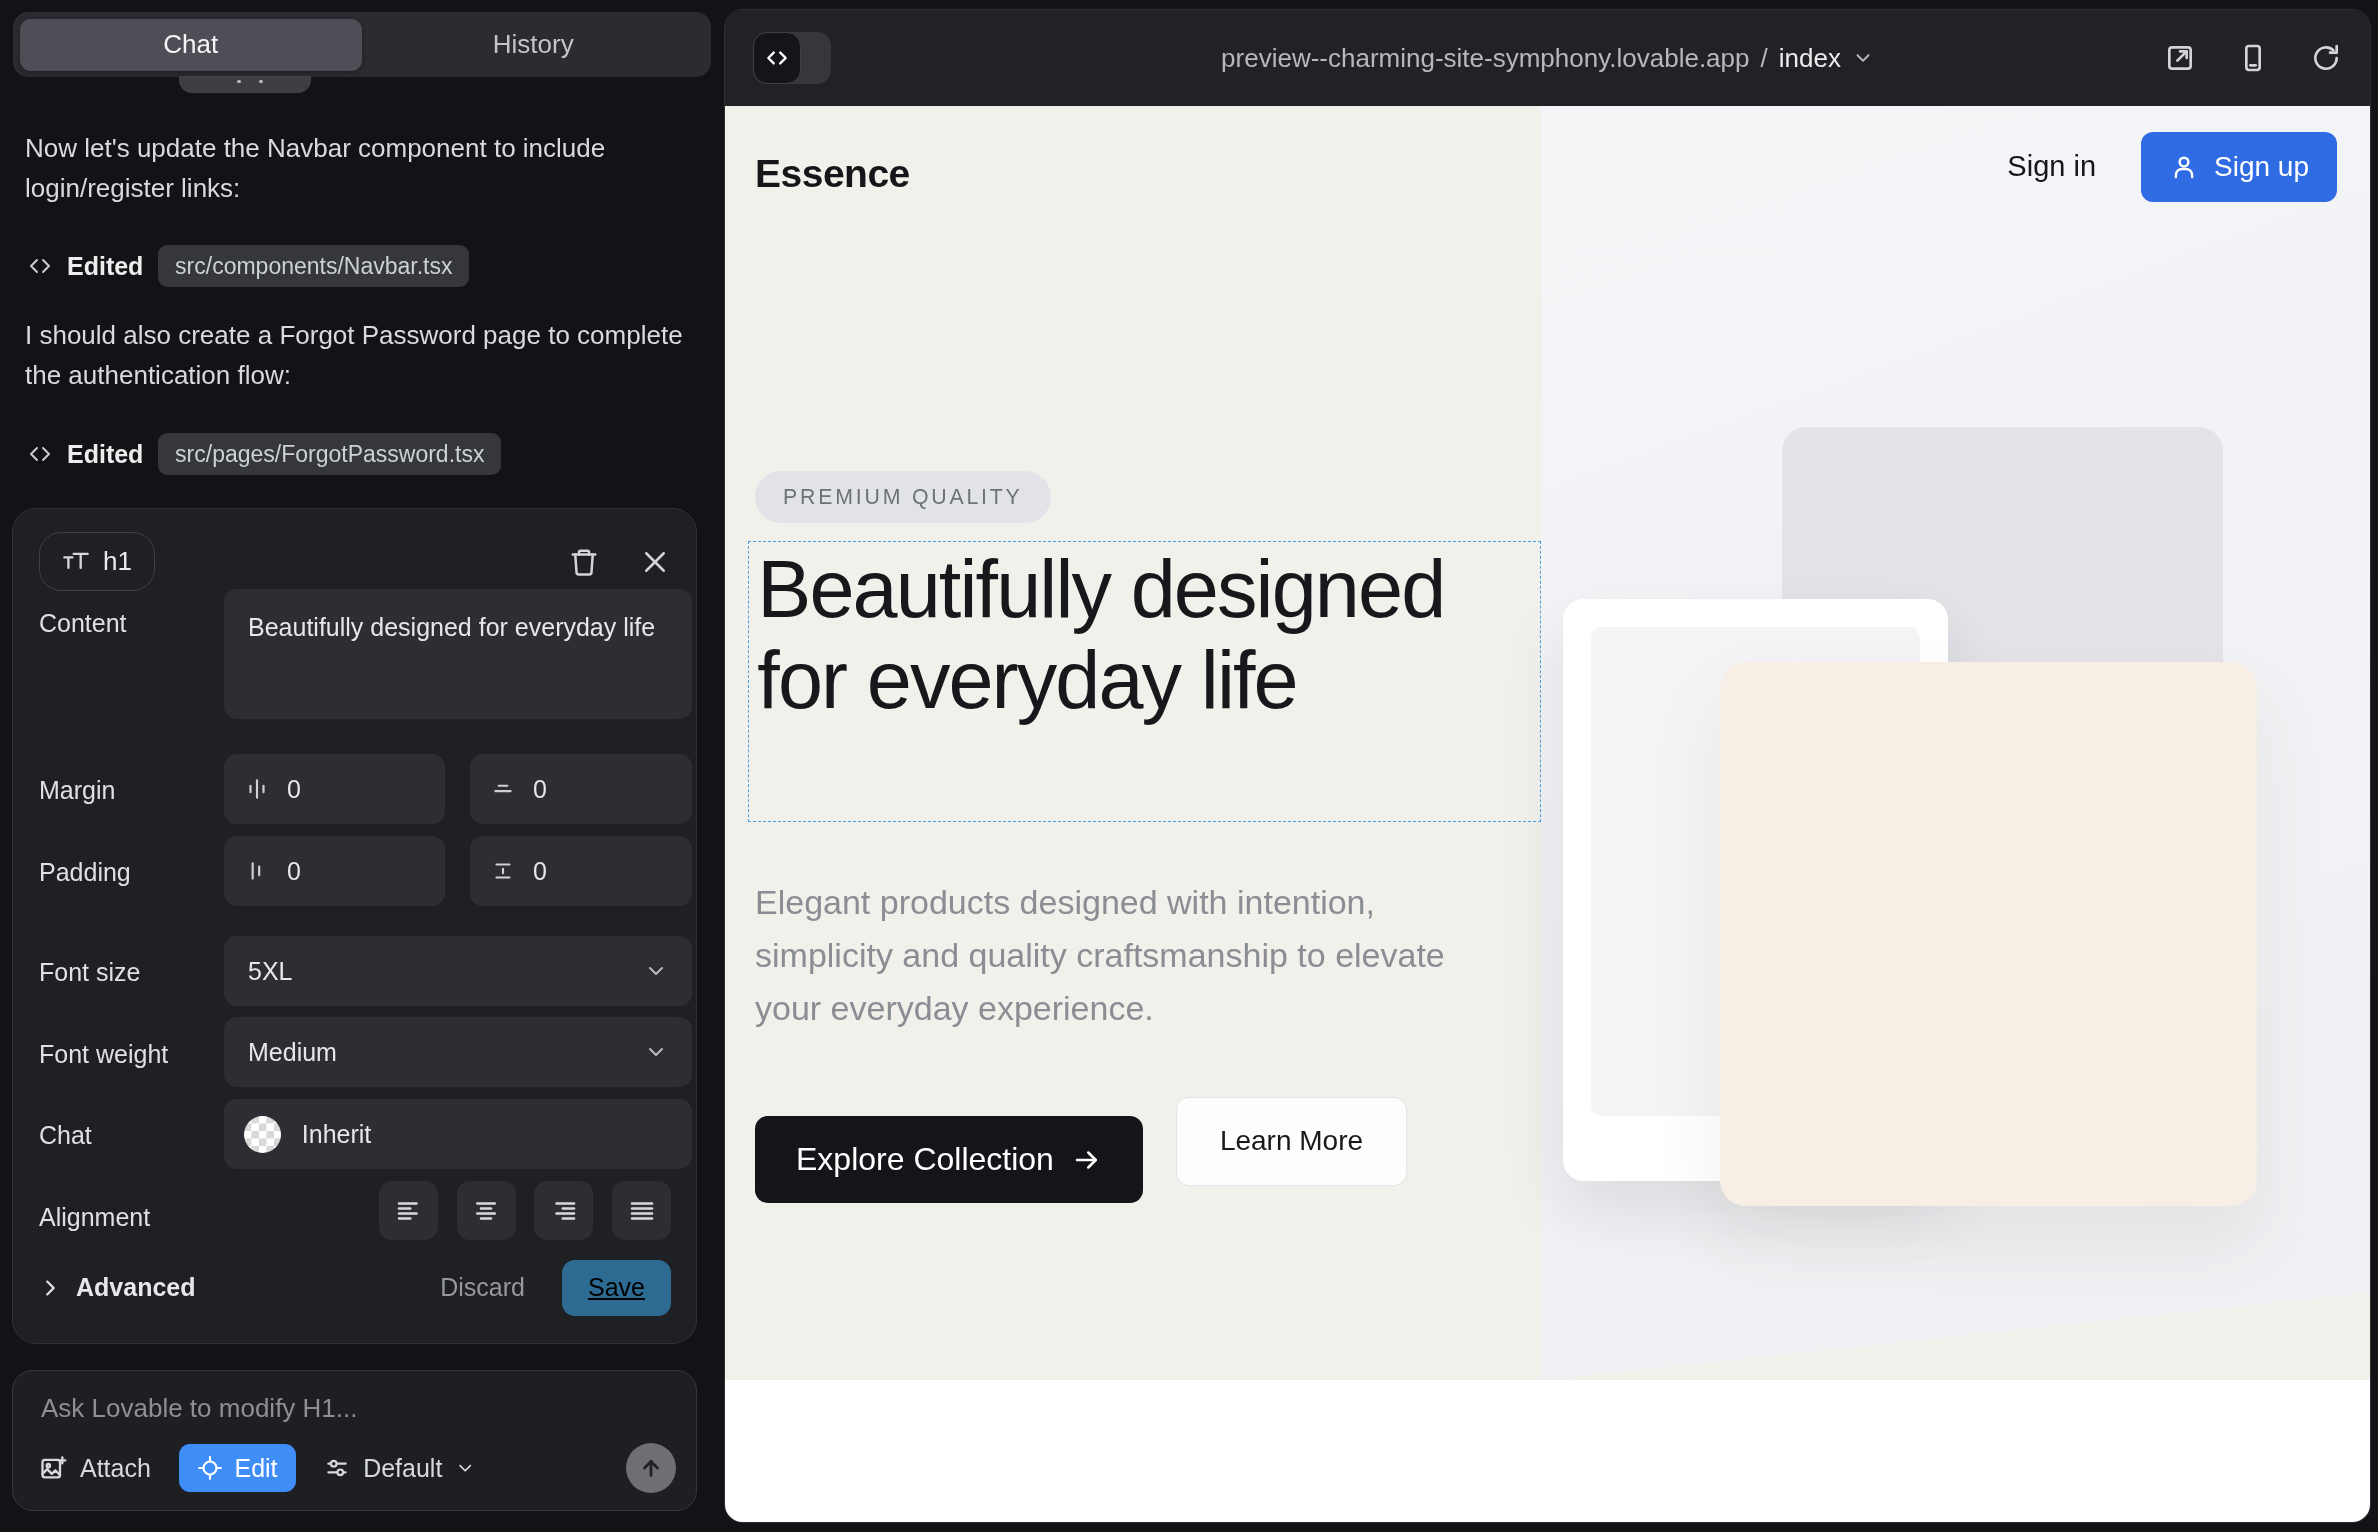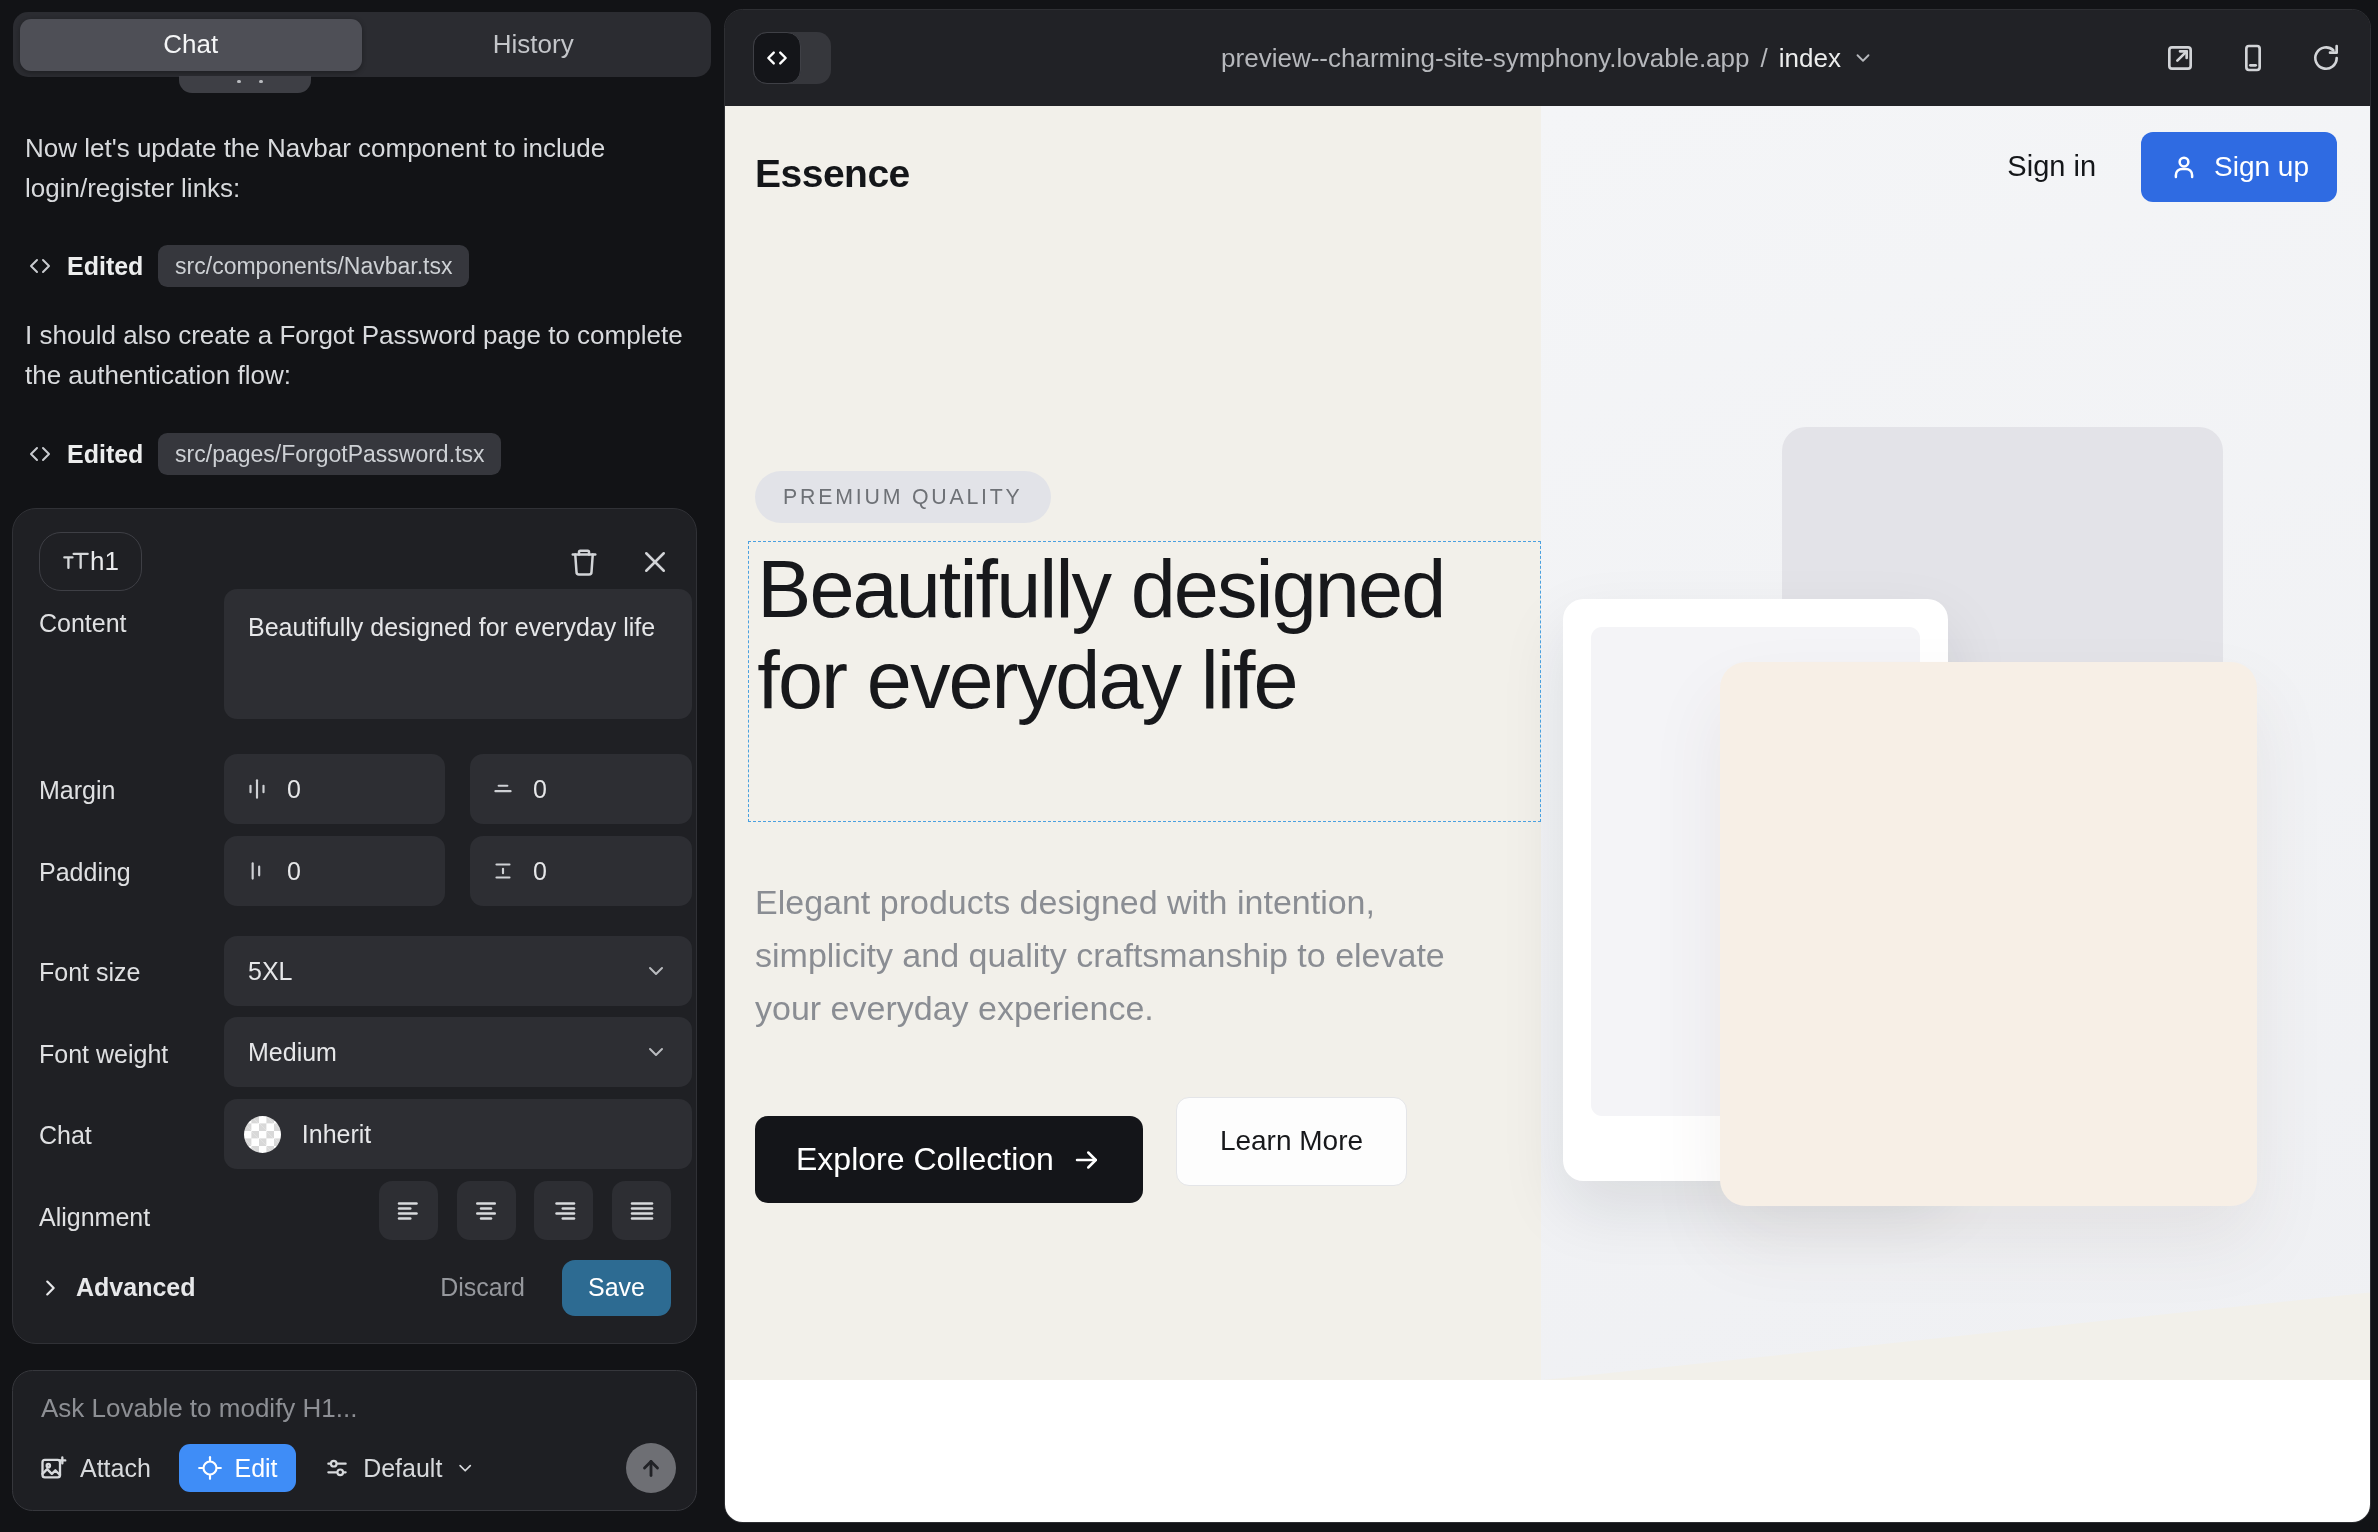--- a/index.html
+++ b/index.html
@@ -40,21 +40,21 @@
   .file-pill { background:#36373d; border-radius:9.3px; padding:7.4px 16.7px;
     font-size:23px; color:#cdd0d4; white-space:nowrap; }
 
   
   .panel {
     position:absolute; left:12px; top:508px; width:685px; height:836px;
     background:#1f2024; border:0.9px solid #303136; border-radius:24px;
   }
   .panel-header { position:absolute; left:26px; right:26px; top:22px; height:61px;
     display:flex; align-items:center; }
-  .tag-badge { display:flex; align-items:center; border:0.9px solid #3e3f45;
+  .tag-badge { display:flex; align-items:center; gap:13px; border:0.9px solid #3e3f45;
     border-radius:22px; padding:0 22px; height:59px; color:#e9eaec; font-size:26px; }
   .tag-badge .type-ic { color:#d6d8da; }
   .panel-header .spacer { flex:1; }
   .icon-btn { background:none; border:none; color:#d2d4d7; cursor:pointer; padding:0; }
   .panel-header .icon-btn + .icon-btn { margin-left:41px; }
 
   .row-label { position:absolute; left:26px; font-size:25px; font-weight:500; color:#dfe0e2; }
   .ctrl { position:absolute; background:#2d2e33; border-radius:13px; color:#e6e7e9;
     font-size:25px; display:flex; align-items:center; }
   .content-box { left:211px; top:80px; width:468px; height:130px; padding:20.4px 24px;
@@ -73,21 +73,21 @@
   .align-btn { width:59px; height:59px; background:#2d2e33; border:none; border-radius:13px;
     display:flex; align-items:center; justify-content:center; color:#d8dadd; cursor:pointer; }
 
   .panel-footer { position:absolute; left:26px; right:25px; top:749px; height:59px;
     display:flex; align-items:center; }
   .advanced { display:flex; align-items:center; gap:15px; font-size:25px; font-weight:600;
     color:#e7e8ea; cursor:pointer; }
   .panel-footer .spacer { flex:1; }
   .discard-btn { background:none; border:none; font-size:25px; color:#96989d; cursor:pointer; margin-right:37px; }
   .save-btn { background:#2d6b92; border:none; border-radius:13px; height:56px; padding:0 26px;
-    font-size:25px; color:#ffffff; cursor:pointer; }
+    font-size:25px; color:#000000; cursor:pointer;text-decoration:underline; }
 
   
   .prompt {
     position:absolute; left:12px; top:1370px; width:685px; height:141px;
     background:#1e1f23; border:0.9px solid #36373c; border-radius:20.4px;
   }
   .prompt-placeholder { position:absolute; left:28px; top:22px; font-size:26px; color:#8d8f94; }
   .prompt-bar { position:absolute; left:26px; right:20.4px; bottom:15px; height:54px;
     display:flex; align-items:center; gap:28px; }
   .attach { display:flex; align-items:center; gap:13px; font-size:25px; color:#d7d9dc;

